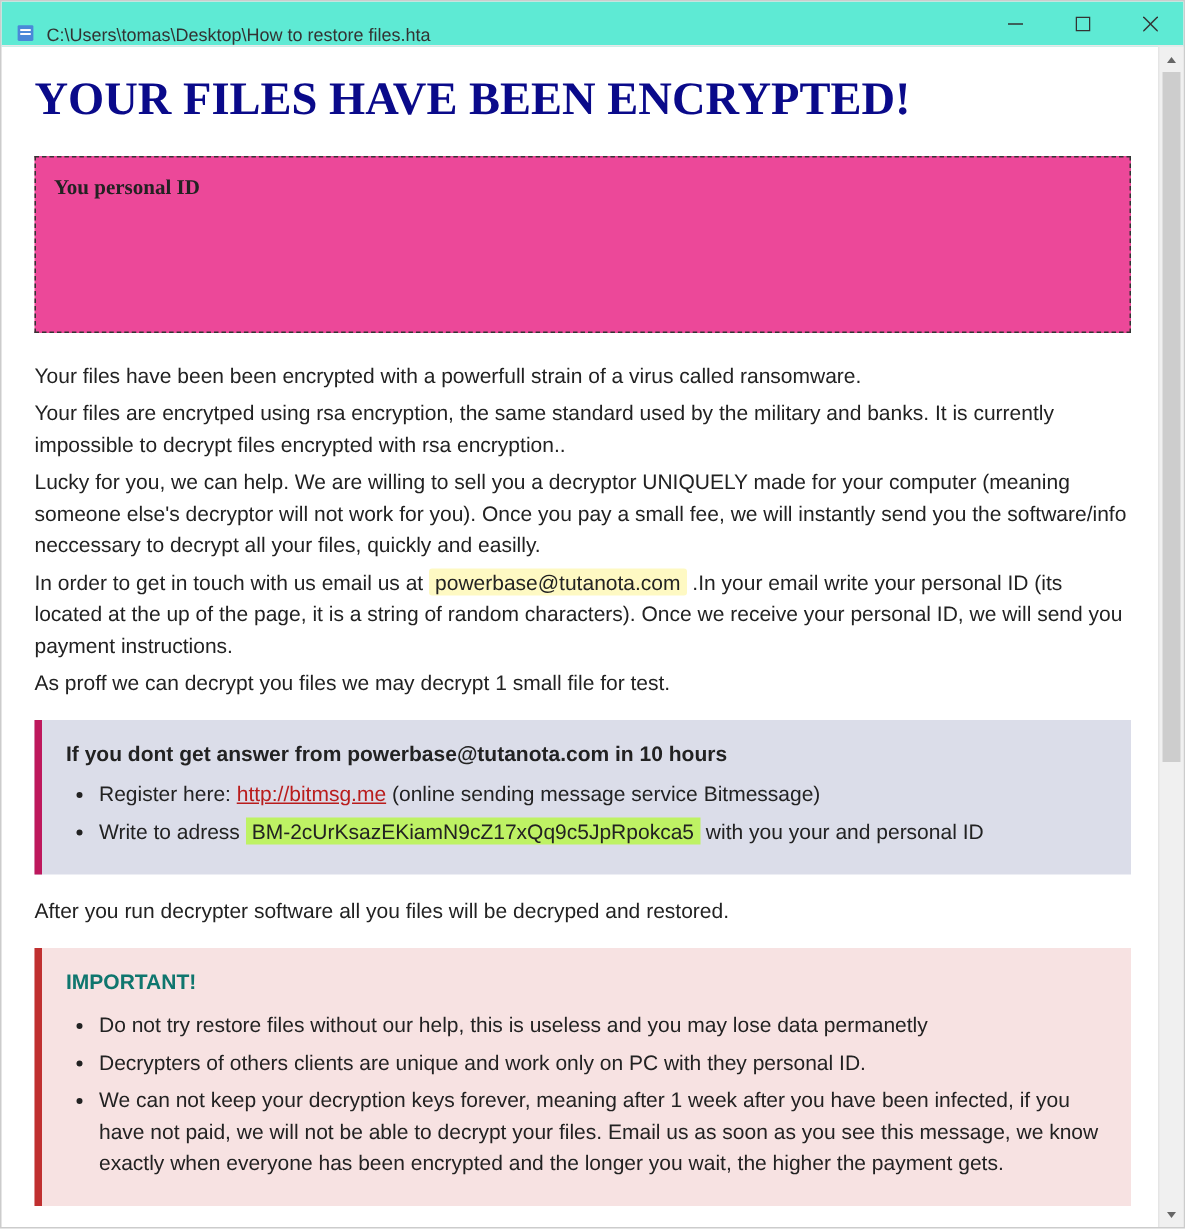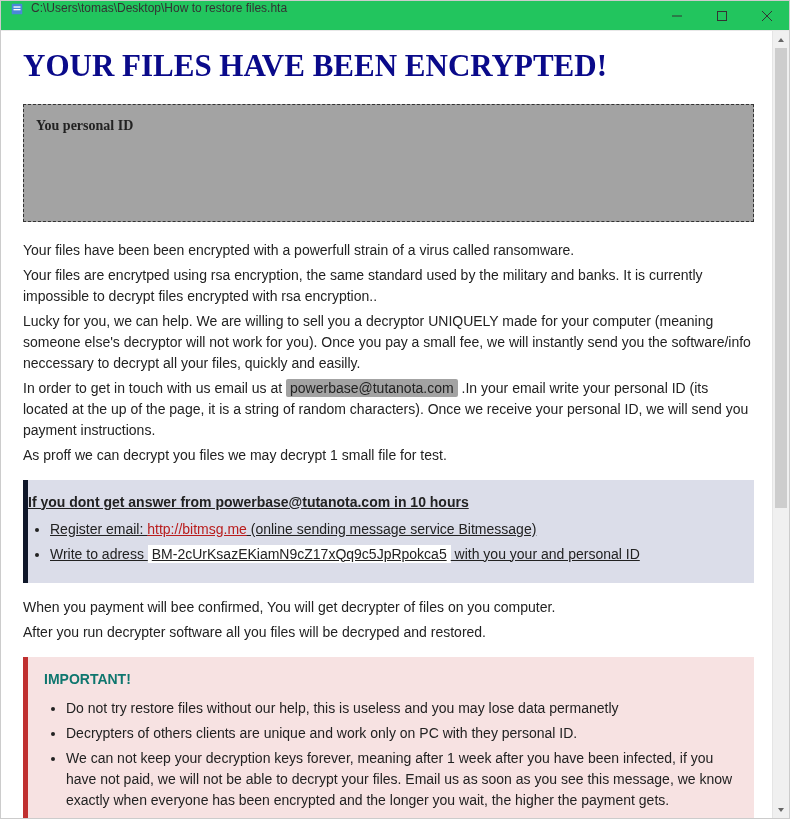--- a/index.html
+++ b/index.html
@@ -6,24 +6,24 @@
 body {
   font-family: 'Segoe UI', Tahoma, sans-serif;
   background: #fff;
   width: 790px;
   height: 819px;
   overflow: hidden;
   border: 1px solid #ccc;
 }
 .titlebar {
   height: 30px;
-  background: #22c55e;
+  background: #5eead4;
   border-bottom: 1px solid #e8e8e8;
   display: flex;
-  align-items: flex-start;
+  align-items: flex-end;
   padding: 0 0 0 8px;
 }
 .titlebar-icon {
   width: 16px; height: 16px;
   margin-right: 6px;
   display: flex; align-items: center; justify-content: center;
 }
 .titlebar-icon svg { width: 14px; height: 14px; }
 .titlebar-title {
   flex: 1;
@@ -71,54 +71,53 @@
 }
 h1.main-title {
   font-family: Georgia, 'Times New Roman', serif;
   font-size: 31px;
   font-weight: bold;
   color: #0a0a8a;
   margin-bottom: 14px;
 }
 .personal-id-box {
   border: 1.5px dashed #333;
-  background: #a3a3a3;
+  background: #ec4899;
   padding: 10px 12px;
   min-height: 118px;
   margin-bottom: 18px;
 }
 .personal-id-box .label {
   font-family: Georgia, serif;
   font-weight: bold;
   font-size: 14px;
   color: #222;
 }
 .bold-line {
   font-weight: normal;
   margin-bottom: 4px;
 }
 .body-p { margin-bottom: 4px; }
 .email-inline {
-  background: #a3a3a3;
+  background: #fef9c3;
   padding: 1px 4px;
   border-radius: 2px;
 }
 .note-block {
   background: #dbdde9;
-  border-left: 5px solid #0f172a;
-  padding: 12px 16px 14px 0;
+  border-left: 5px solid #be185d;
+  padding: 12px 16px 14px 16px;
   margin: 14px 0;
-  text-decoration: underline;
 }
 .note-block .note-title { font-weight: bold; margin-bottom: 6px; }
 .note-block ul, .important-block ul { padding-left: 22px; }
 .note-block li, .important-block li { margin-bottom: 4px; }
 .note-link { color: #b91c1c; text-decoration: underline; }
 .addr-inline {
-  background: #ffffff;
+  background: #bef264;
   padding: 1px 4px;
 }
 .important-block {
   background: #f7e2e2;
   border-left: 5px solid #c03030;
   padding: 12px 16px 14px 16px;
   margin-top: 14px;
 }
 .important-block .imp-title {
   font-weight: bold;
@@ -172,29 +171,28 @@
     <div class="body-p">Lucky for you, we can help. We are willing to sell you a decryptor UNIQUELY made for your computer (meaning someone else's decryptor will not work for you). Once you pay a small fee, we will instantly send you the software/info neccessary to decrypt all your files, quickly and easilly.</div>
     <div class="body-p">
       <span>In order to get in touch with us email us at </span><span class="email-inline">powerbase@tutanota.com</span><span> .In your email write your personal ID (its located at the up of the page, it is a string of random characters). Once we receive your personal ID, we will send you payment instructions.</span>
     </div>
     <div class="body-p">As proff we can decrypt you files we may decrypt 1 small file for test.</div>
 
     <div class="note-block">
       <div class="note-title">If you dont get answer from powerbase@tutanota.com in 10 hours</div>
       <ul>
         <li>
-          <span>Register email: </span><a class="note-link">http://bitmsg.me</a><span> (online sending message service Bitmessage)</span>
+          <span>Register here: </span><a class="note-link">http://bitmsg.me</a><span> (online sending message service Bitmessage)</span>
         </li>
         <li>
           <span>Write to adress </span><span class="addr-inline">BM-2cUrKsazEKiamN9cZ17xQq9c5JpRpokca5</span><span> with you your and personal ID</span>
         </li>
       </ul>
     </div>
 
-    <div class="body-p">When you payment will bee confirmed, You will get decrypter of files on you computer.</div>
     <div class="body-p">After you run decrypter software all you files will be decryped and restored.</div>
 
     <div class="important-block">
       <div class="imp-title">IMPORTANT!</div>
       <ul>
         <li>Do not try restore files without our help, this is useless and you may lose data permanetly</li>
         <li>Decrypters of others clients are unique and work only on PC with they personal ID.</li>
         <li>We can not keep your decryption keys forever, meaning after 1 week after you have been infected, if you have not paid, we will not be able to decrypt your files. Email us as soon as you see this message, we know exactly when everyone has been encrypted and the longer you wait, the higher the payment gets.</li>
       </ul>
     </div>

